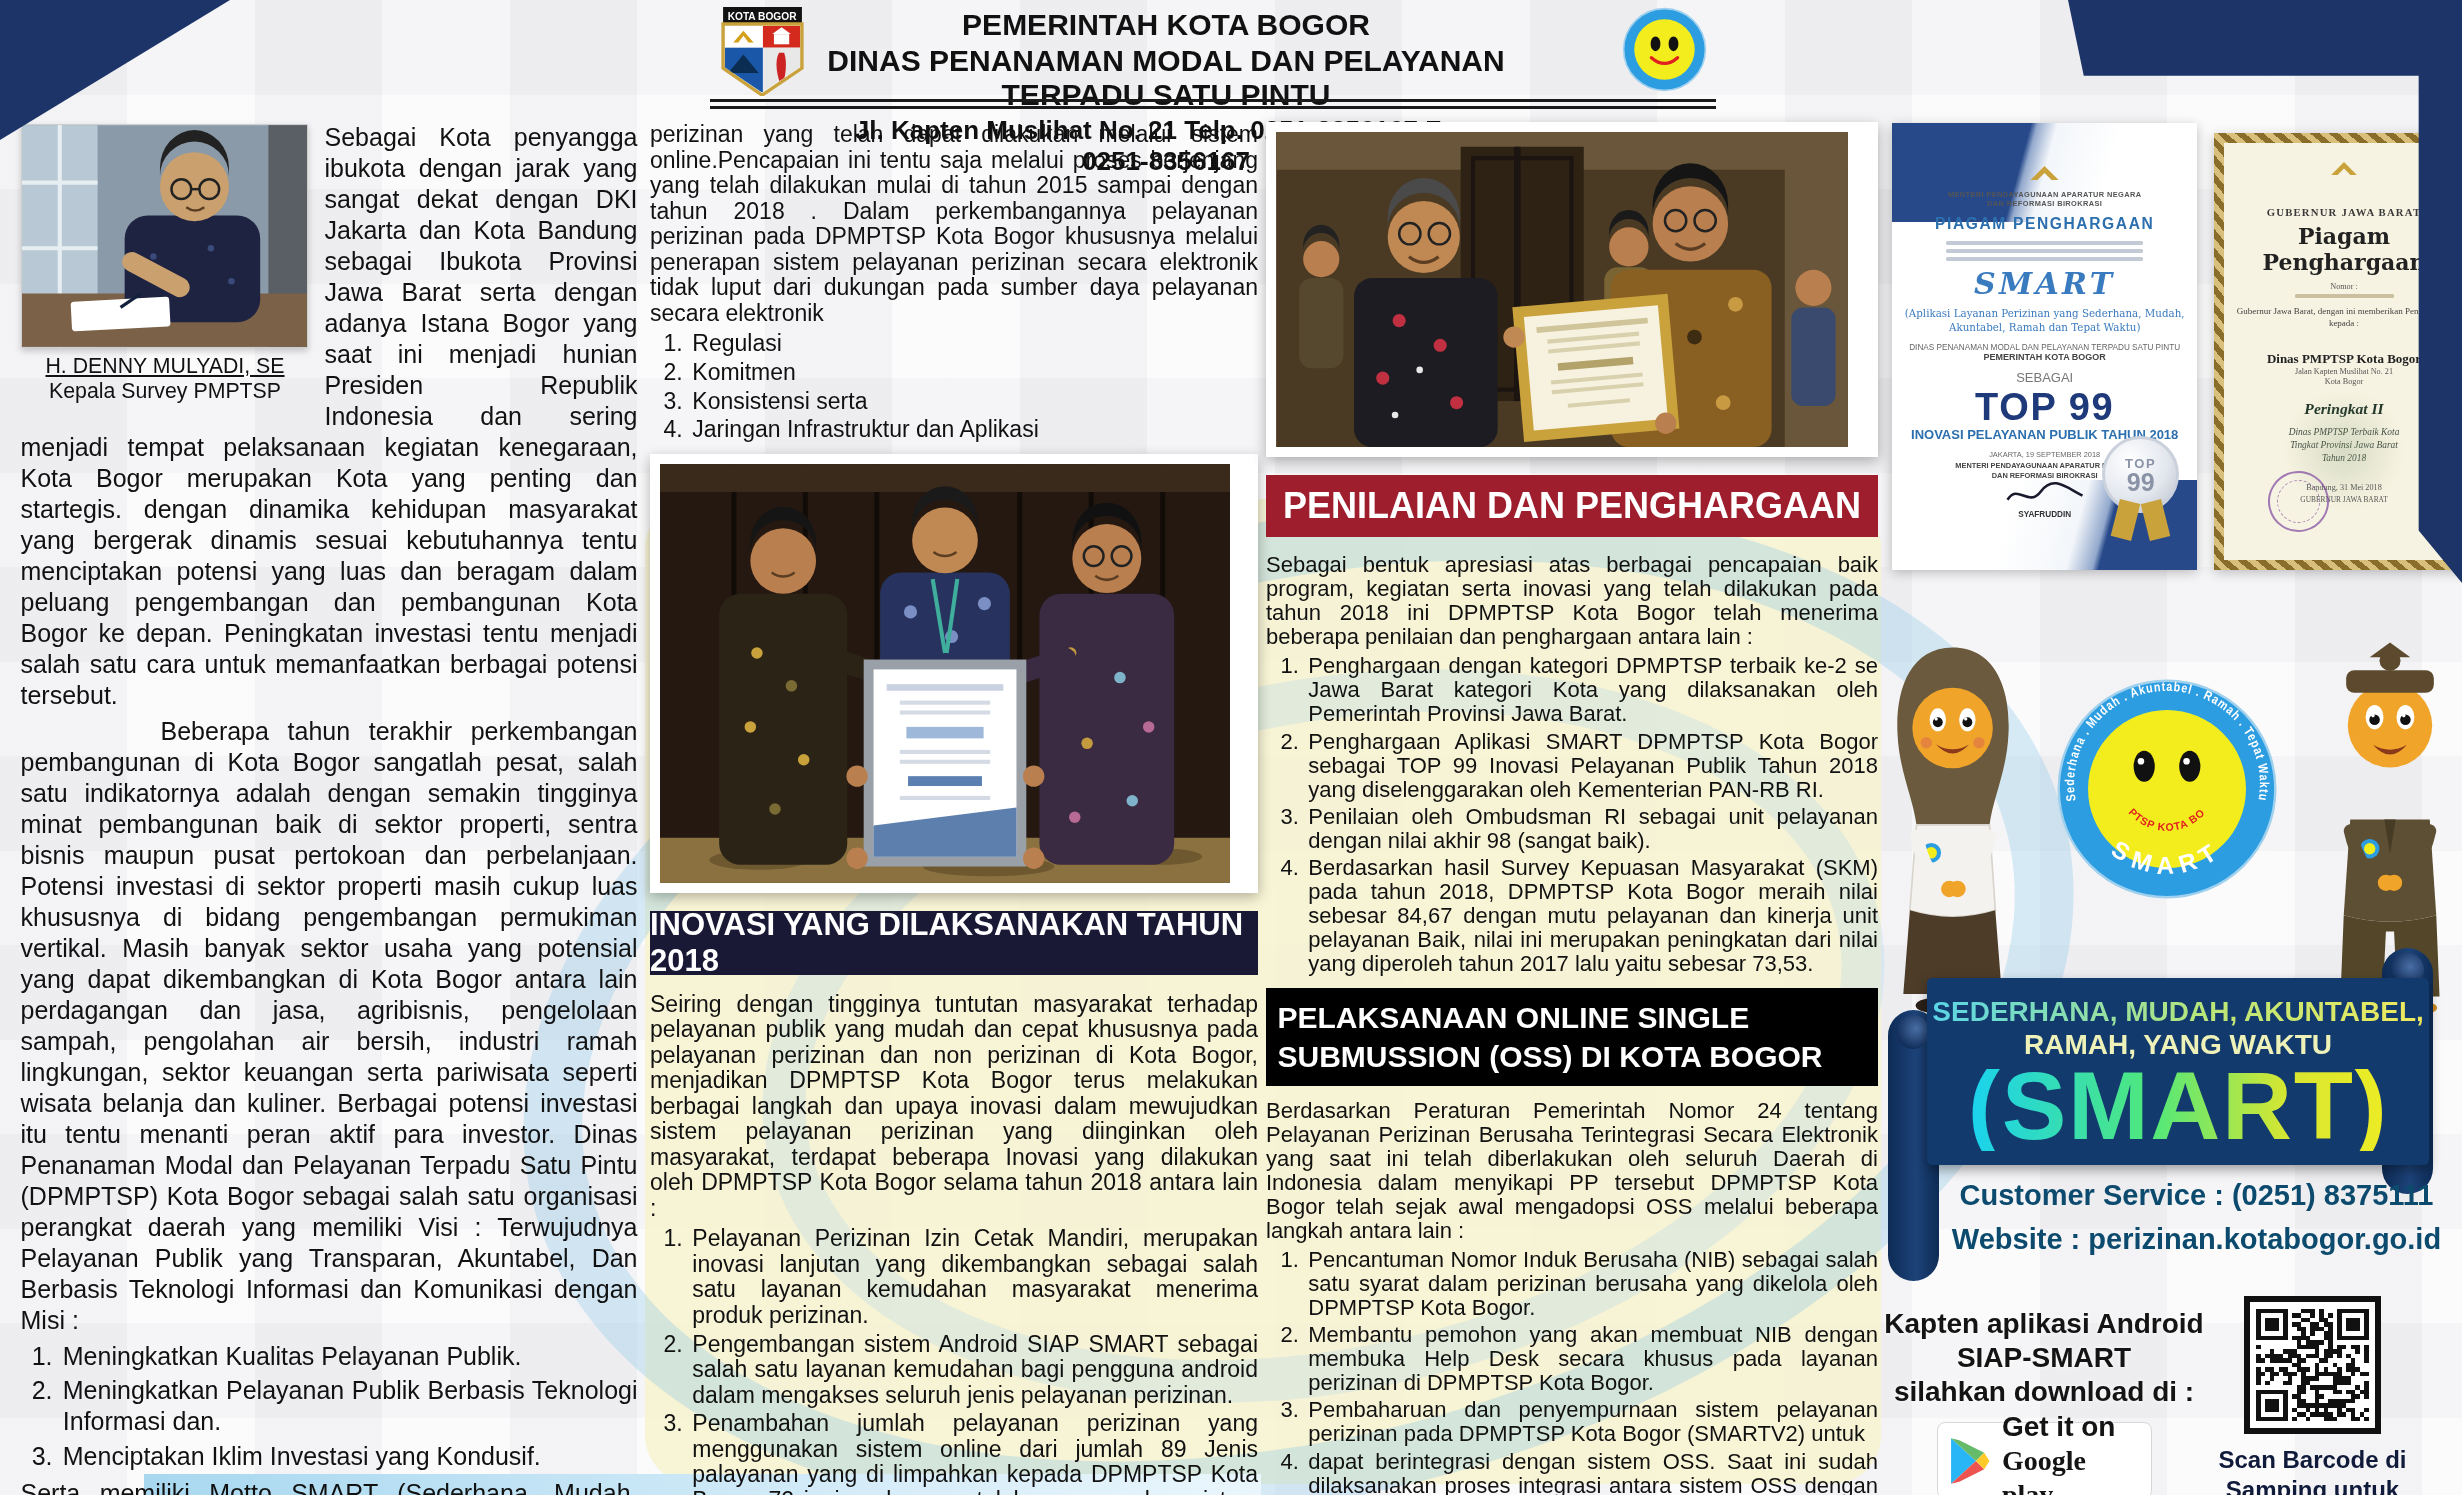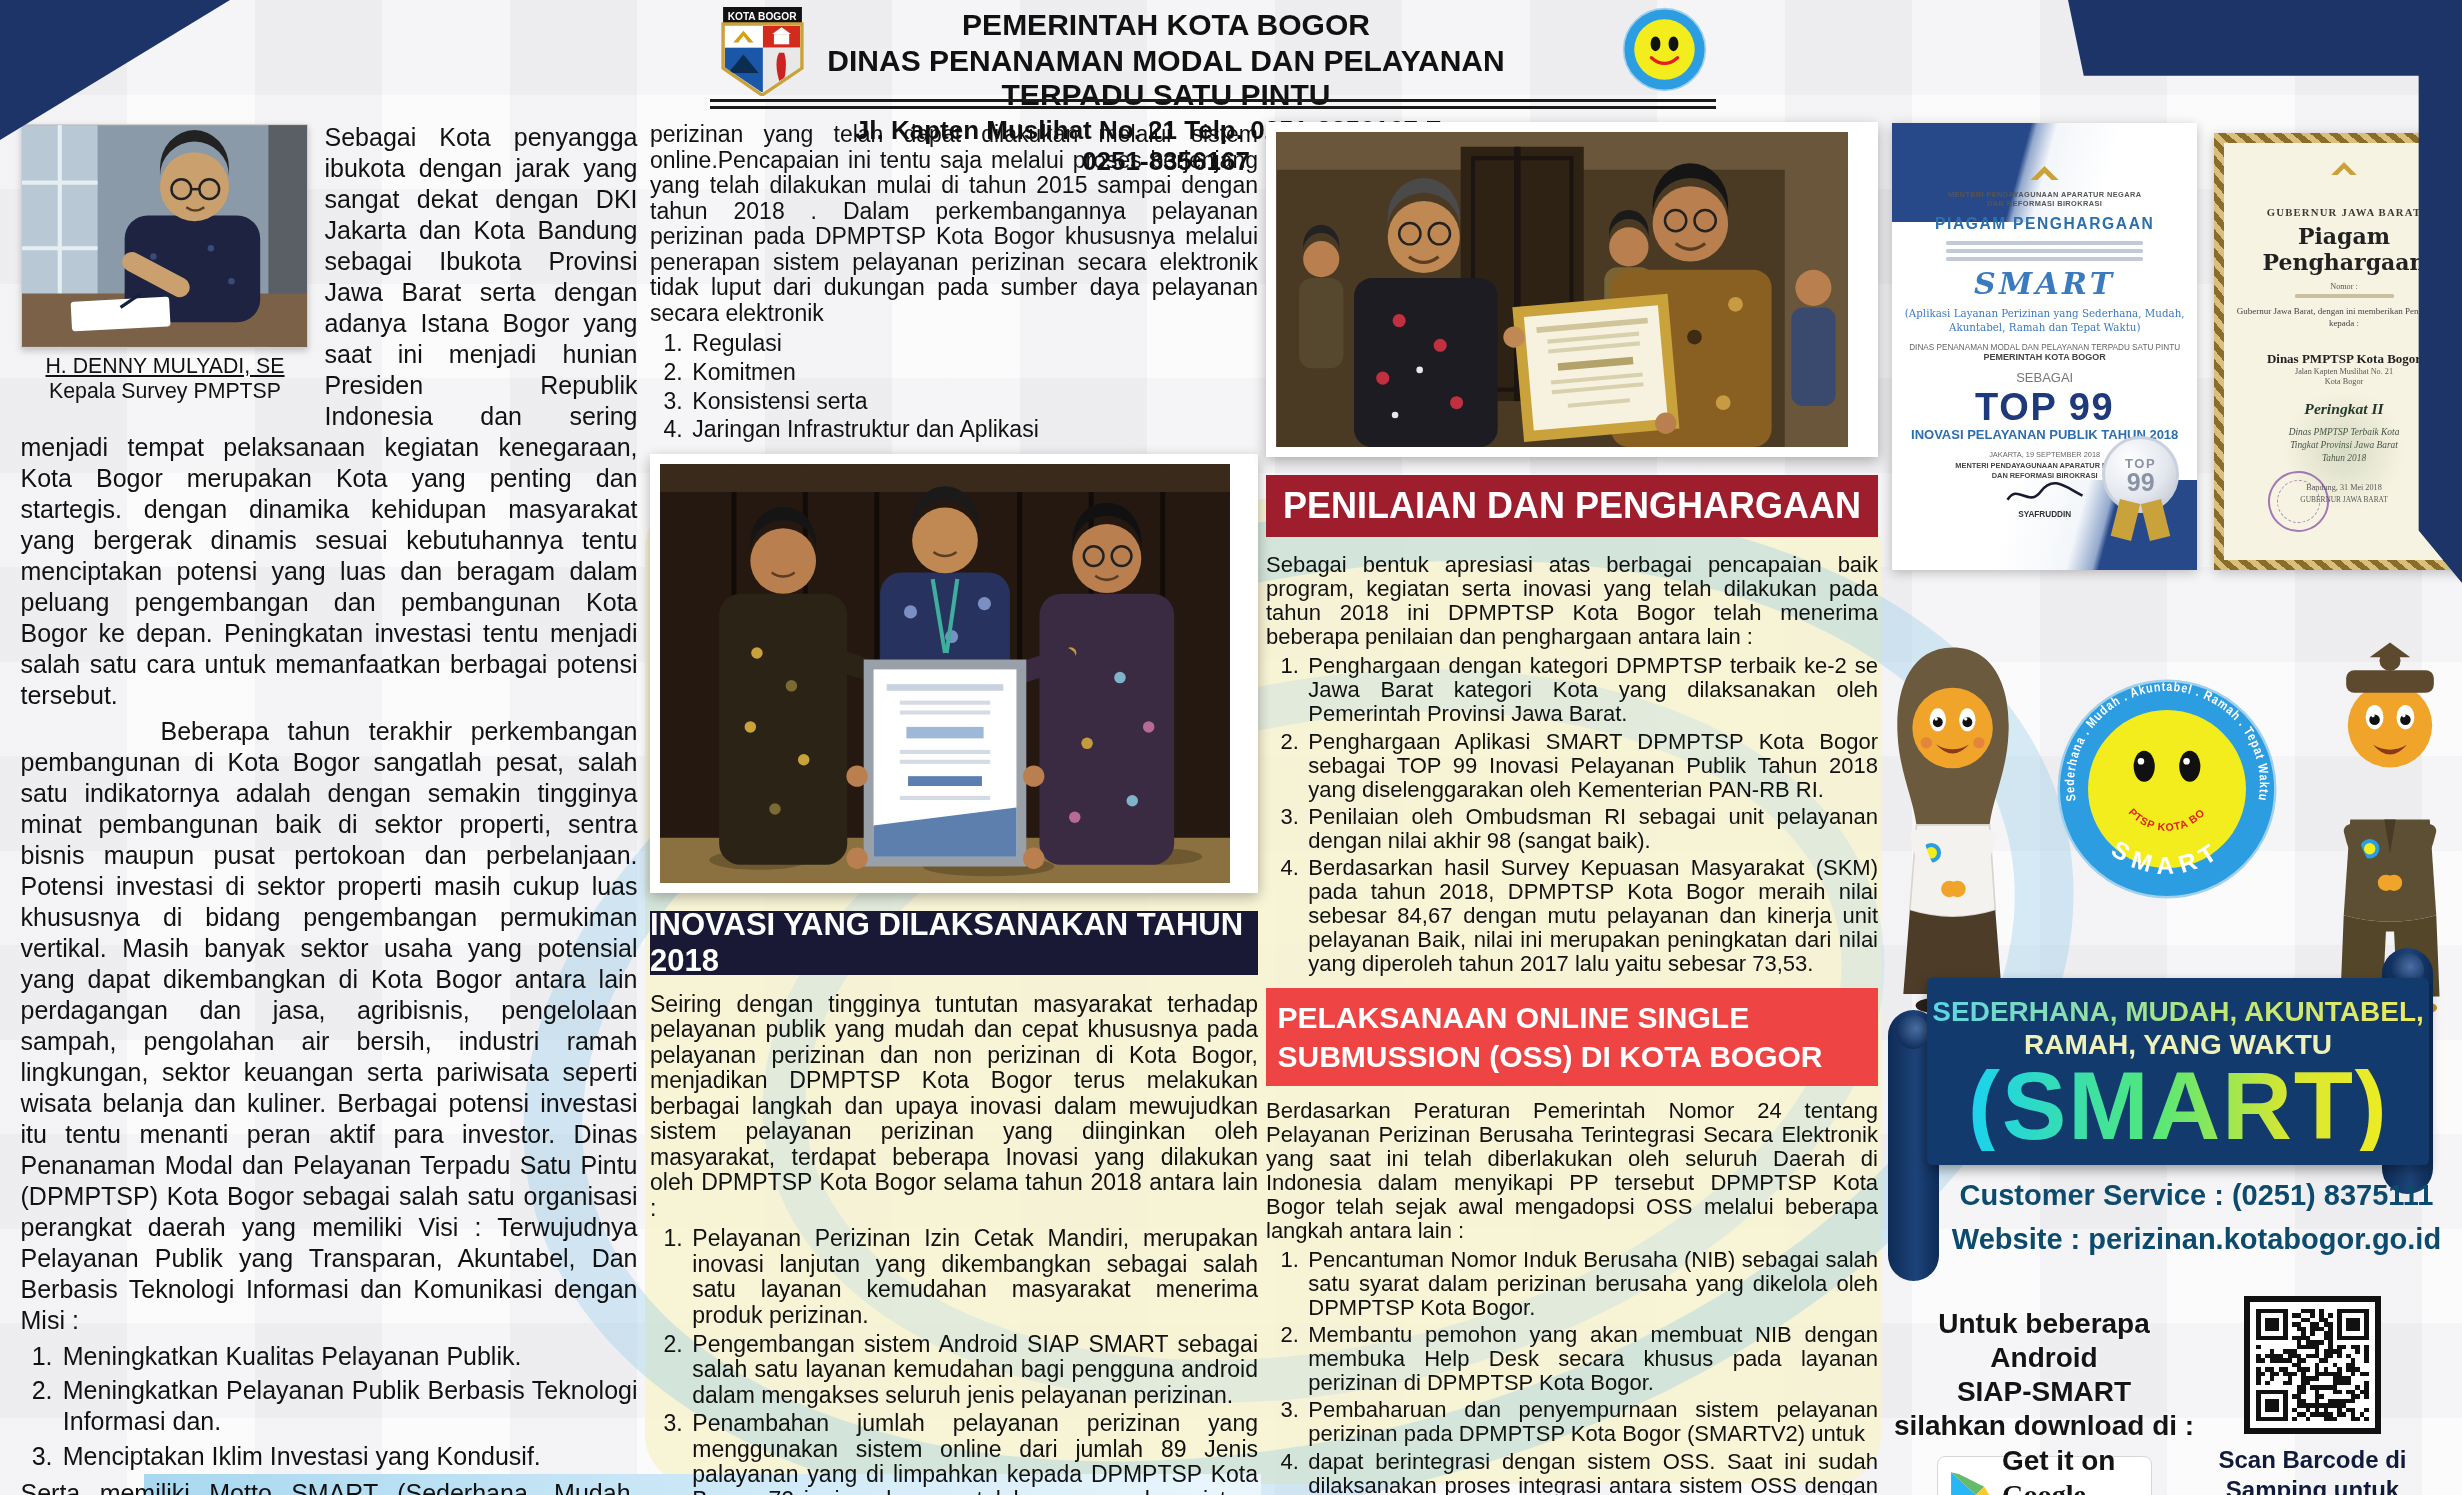--- a/index.html
+++ b/index.html
@@ -48,21 +48,21 @@
   .indent{text-indent:140px;}
   .portrait{float:left;width:289px;margin:1.6px 15px 3.3px 0;text-align:center;}
   .portrait svg{display:block;background:#fff;border:0.8px solid #cfcfcf;box-shadow:0 2.5px 6.6px rgba(0,0,0,.2);}
   .cap-name{font-size:21.3px;margin-top:6.6px;text-decoration:underline;}
   .cap-title{font-size:21.3px;}
   .photo-frame{background:#fff;padding:10px;box-shadow:0 4.1px 13px rgba(0,0,0,.3);margin:11.5px 0 18px 0;}
   .photo-frame svg{display:block;}
   .head-box{color:#fff;font-weight:bold;display:flex;align-items:center;justify-content:center;}
   .head-navy{background:#191936;height:64px;font-size:31px;margin:0 0 16.4px 0;}
   .head-red{background:#9e1e2d;height:62px;font-size:36px;margin:13px 0 16.4px 0;}
-  .head-green{background:#ef4444;display:block;font-size:30px;line-height:39px;
+  .head-green{background:#000000;display:block;font-size:30px;line-height:39px;
     padding:10px 3.3px 10px 11.5px;margin:11.5px 0 13px 0;color:#fff;font-weight:bold;}
   
   .cert1{position:absolute;left:8.2px;top:8.2px;width:305px;height:447px;background:#fff;
     box-shadow:0 3.3px 11.5px rgba(0,0,0,.25);overflow:hidden;text-align:center;}
   .cert1 .band-t{position:absolute;left:0;top:0;width:100%;height:99px;
     background:linear-gradient(105deg,#27498a 42%,#93a9cd 44%,#f3f6fa 50%,rgba(255,255,255,0) 70%);}
   .cert1 .band-b{position:absolute;left:0;bottom:0;width:100%;height:90px;
     background:linear-gradient(285deg,#27498a 30%,#93a9cd 32%,#f3f6fa 40%,rgba(255,255,255,0) 62%);}
   .cert1 .inner{position:relative;padding-top:36px;}
   .c1-min{font-size:7.4px;color:#555;font-weight:bold;letter-spacing:0.4px;}
@@ -553,21 +553,21 @@
         <div class="pl-l2">RAMAH, YANG WAKTU</div>
         <div class="pl-smart">(SMART)</div>
       </div>
     </div>
     <div class="contact">
       <div>Customer Service : (0251) 8375111</div>
       <div>Website : perizinan.kotabogor.go.id</div>
     </div>
 
     <div class="android">
-      <div>Untuk beberapa Android</div>
+      <div>Kapten aplikasi Android</div>
       <div>SIAP-SMART</div>
       <div>silahkan download di :</div>
       <div class="gplay">
         <svg width="43" height="48" viewBox="0 0 40 44">
           <polygon points="2,0 2,44 26,22" fill="#29b6f6"></polygon>
           <polygon points="2,0 26,22 34,14 10,2" fill="#66bb6a"></polygon>
           <polygon points="2,44 26,22 34,30 10,42" fill="#ef5350"></polygon>
           <polygon points="26,22 34,14 39,22 34,30" fill="#ffca28"></polygon>
         </svg>
         <div class="gp-txt">

